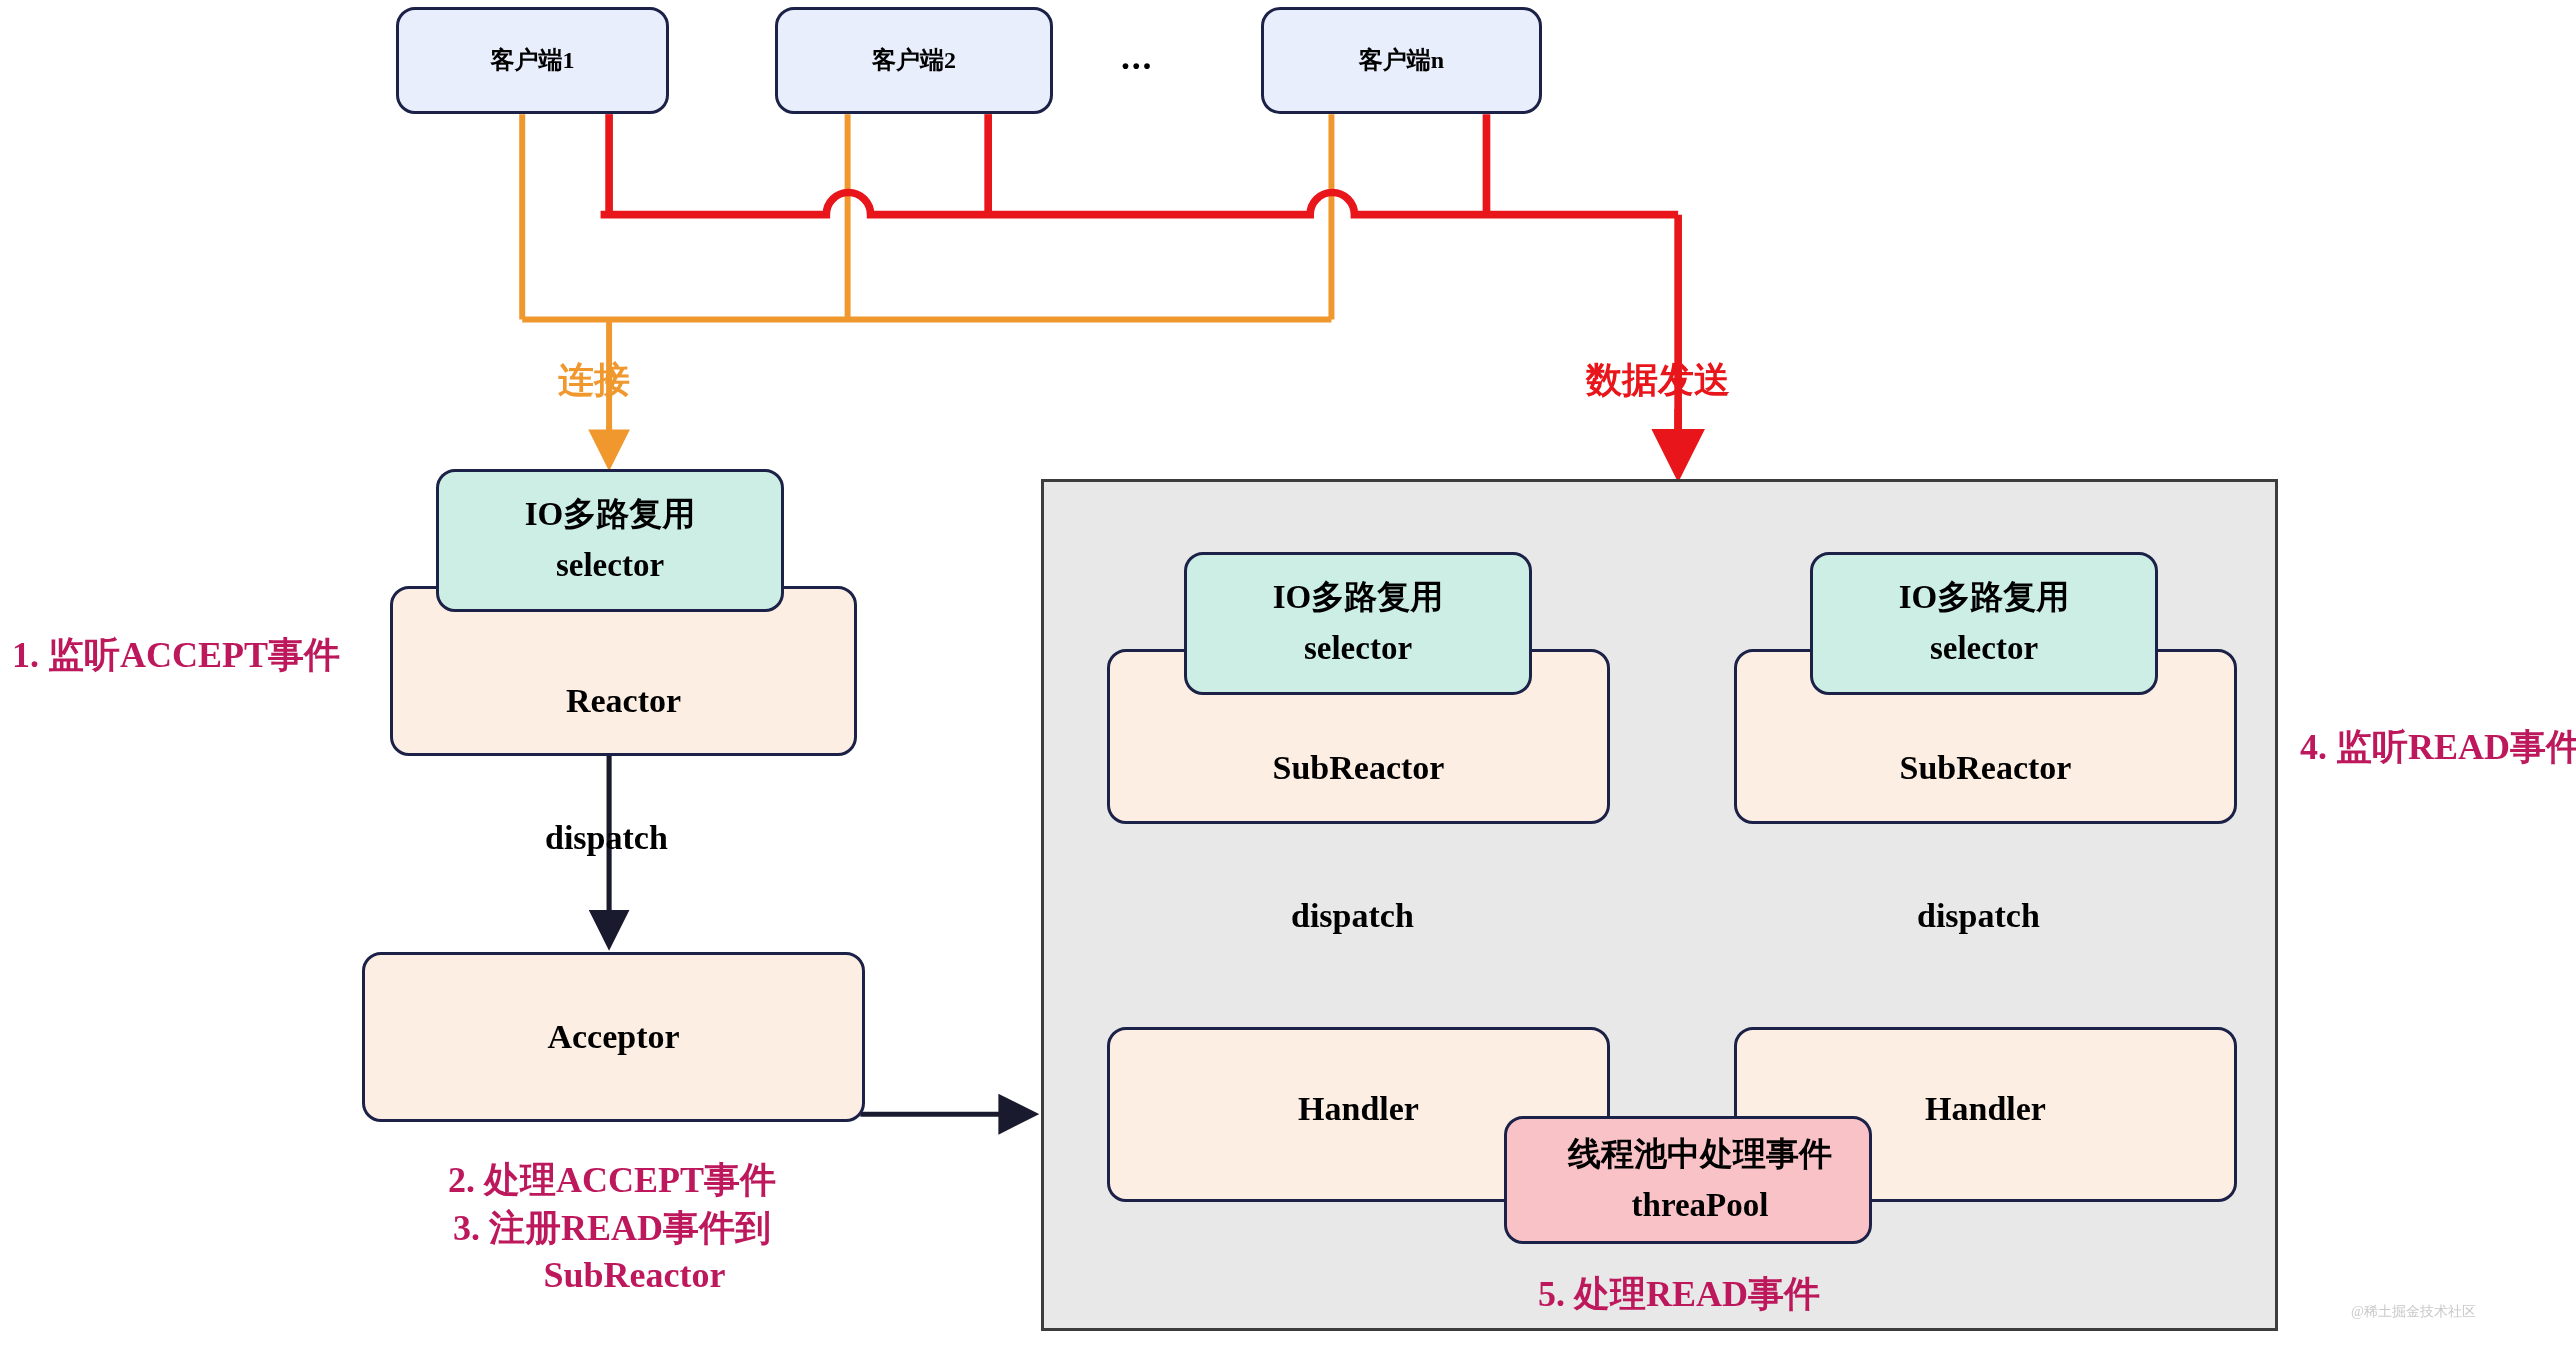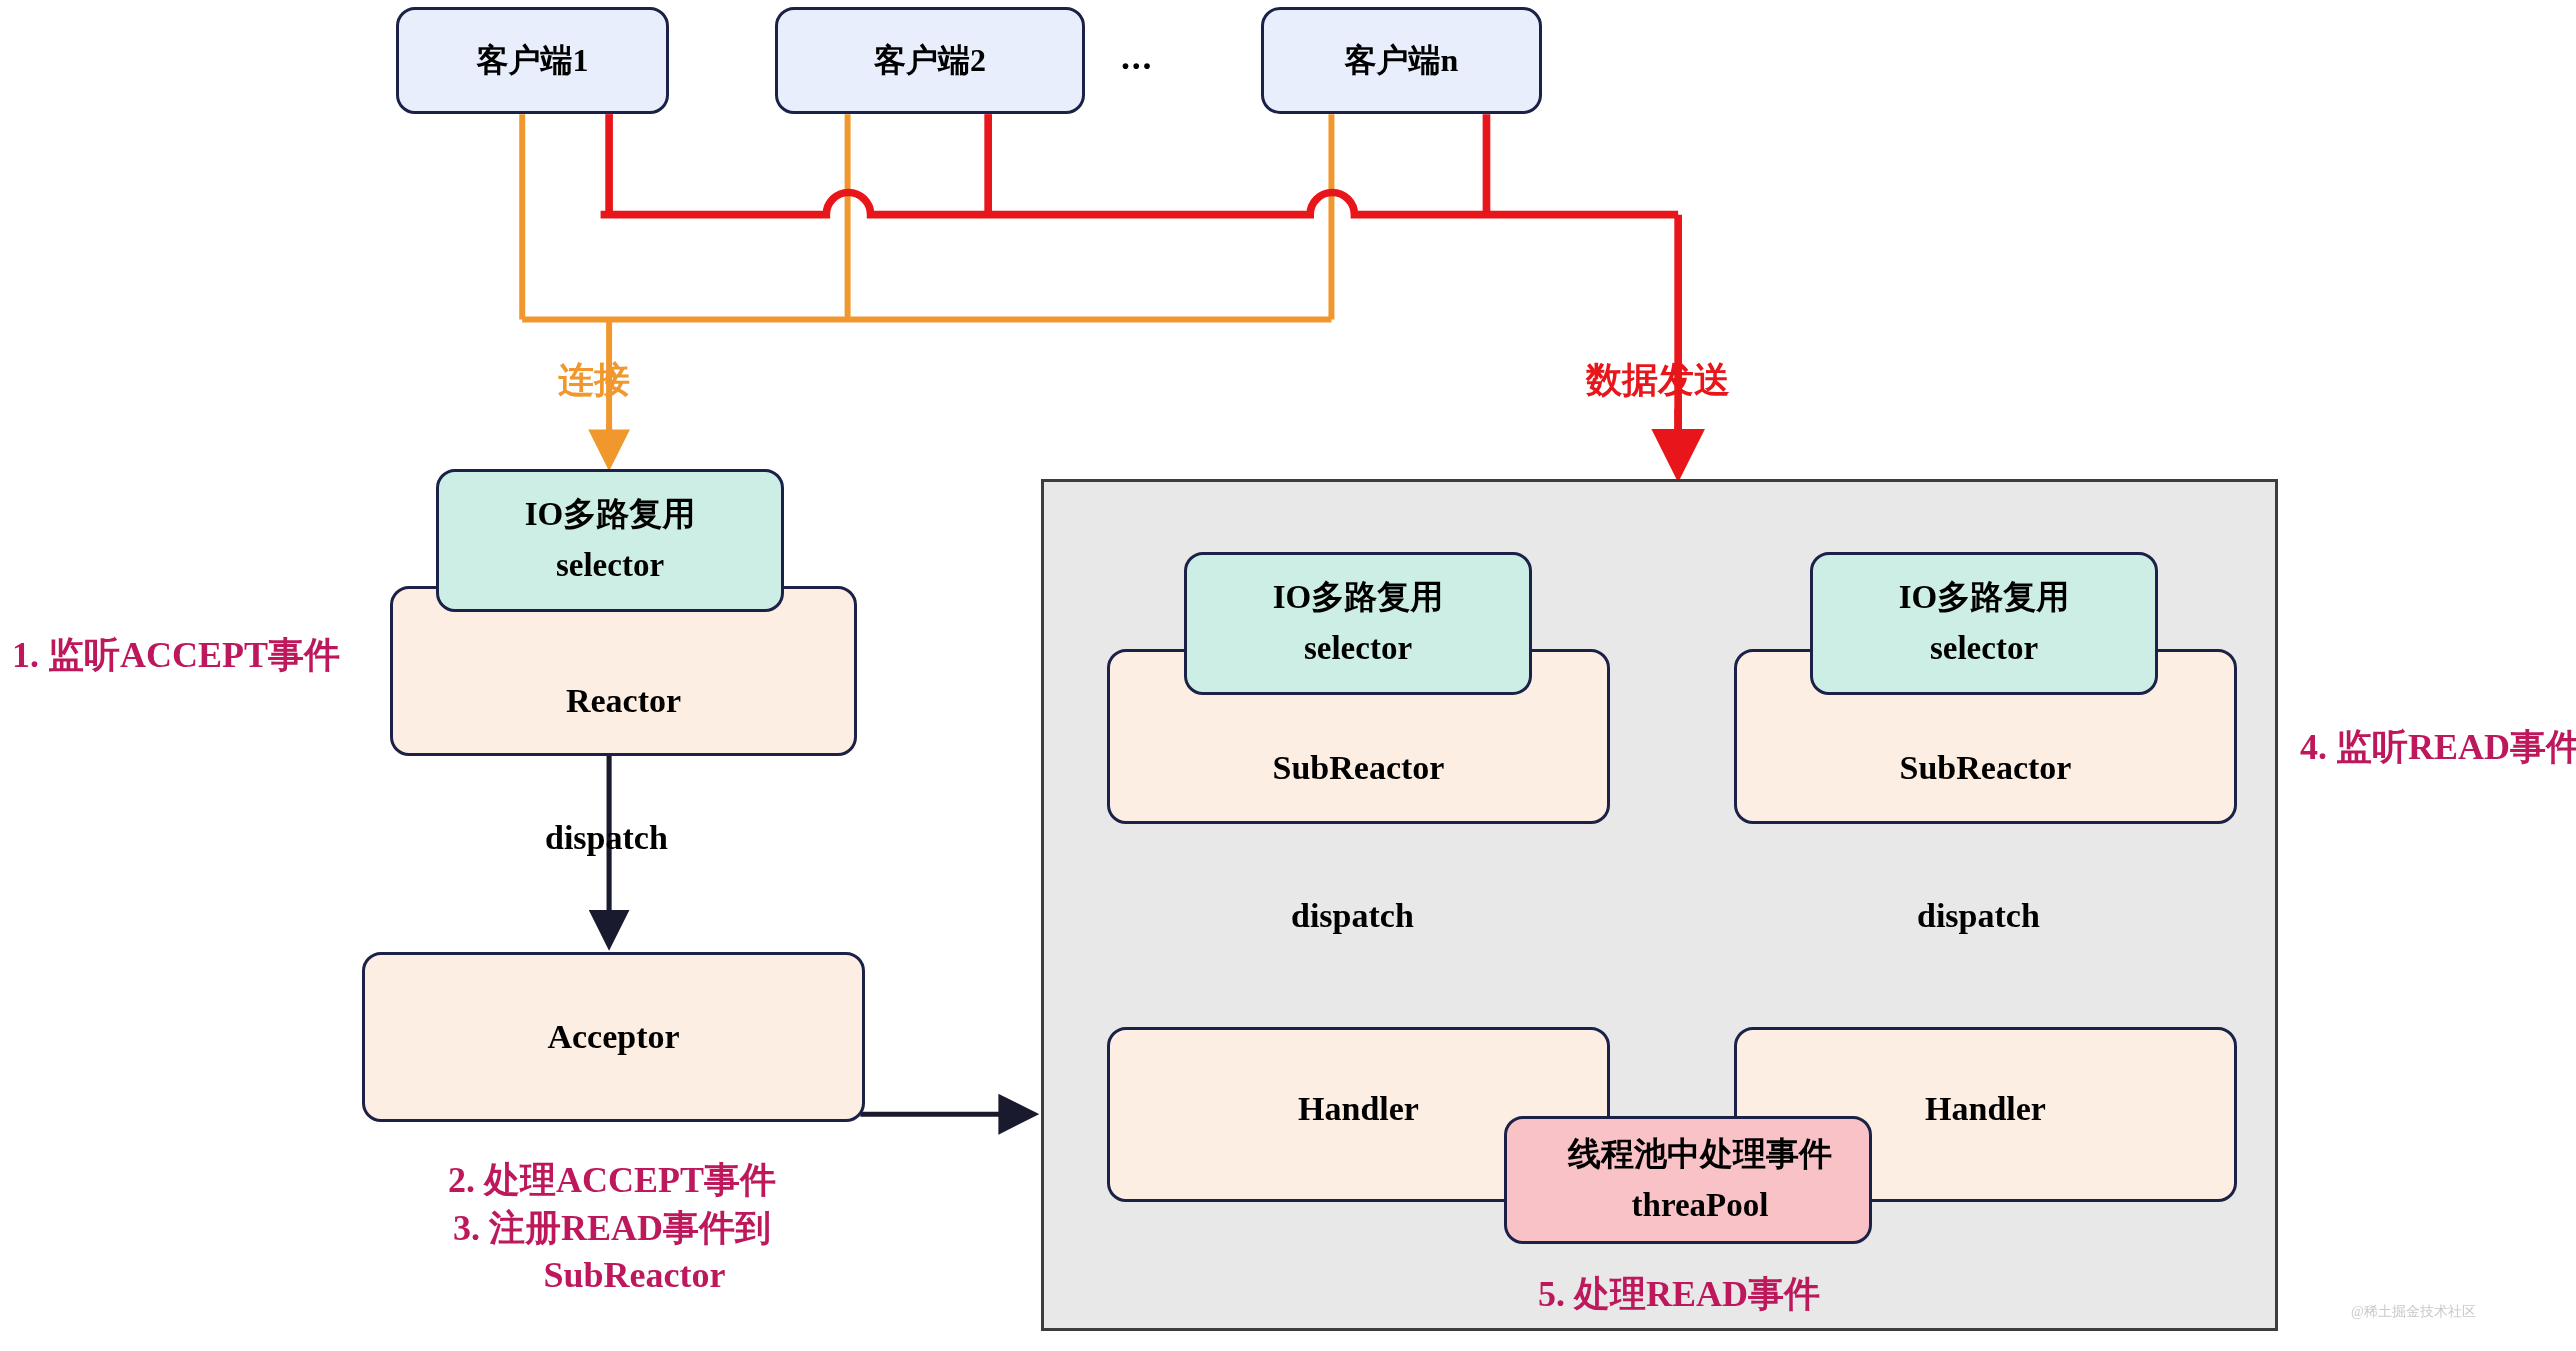--- a/index.html
+++ b/index.html
@@ -34,21 +34,21 @@
     flex-direction: column;
     align-items: center;
     justify-content: center;
     text-align: center;
     font-weight: bold;
     color: #000000;
     line-height: 1.38;
   }
   .client-node {
     background: #e8eefb;
-    font-size: 32px;
+    font-size: 24px;
   }
   .selector-node {
     background: #cdeee4;
     font-size: 33px;
     z-index: 6;
   }
   .reactor-node {
     background: #fdeee3;
     font-size: 34px;
     z-index: 4;
@@ -152,21 +152,21 @@
 
     <path d="M 1590 968 L 1590 1200" stroke="#1a1a2e" stroke-width="6" fill="none" marker-end="url(#arrow-dark)"></path>
 
     <path d="M 2325 968 L 2325 1200" stroke="#1a1a2e" stroke-width="6" fill="none" marker-end="url(#arrow-dark)"></path>
   </svg>
 
   <div class="node client-node" style="left:396px; top:6.8px; width:273px; height:107px;">
     <span>客户端1</span>
   </div>
 
-  <div class="node client-node" style="left:775px; top:6.8px; width:310px; height:107px;">
+  <div class="node client-node" style="left:775px; top:6.8px; width:278px; height:107px;">
     <span>客户端2</span>
   </div>
 
   <div class="ellipsis-label" style="left:1121px; top:36px; font-size:36px;">...</div>
 
   <div class="node client-node" style="left:1261px; top:6.8px; width:281px; height:107px;">
     <span>客户端n</span>
   </div>
 
   <div class="edge-label orange-label" style="left:558px; top:359px; font-size:36px;">连接</div>

